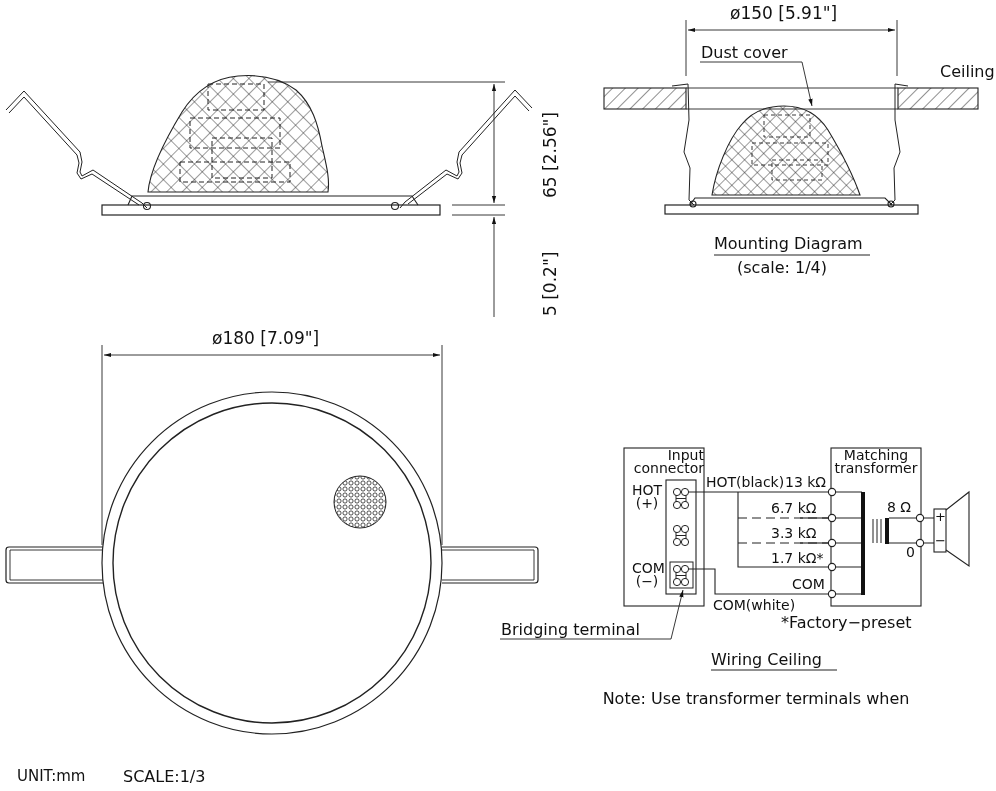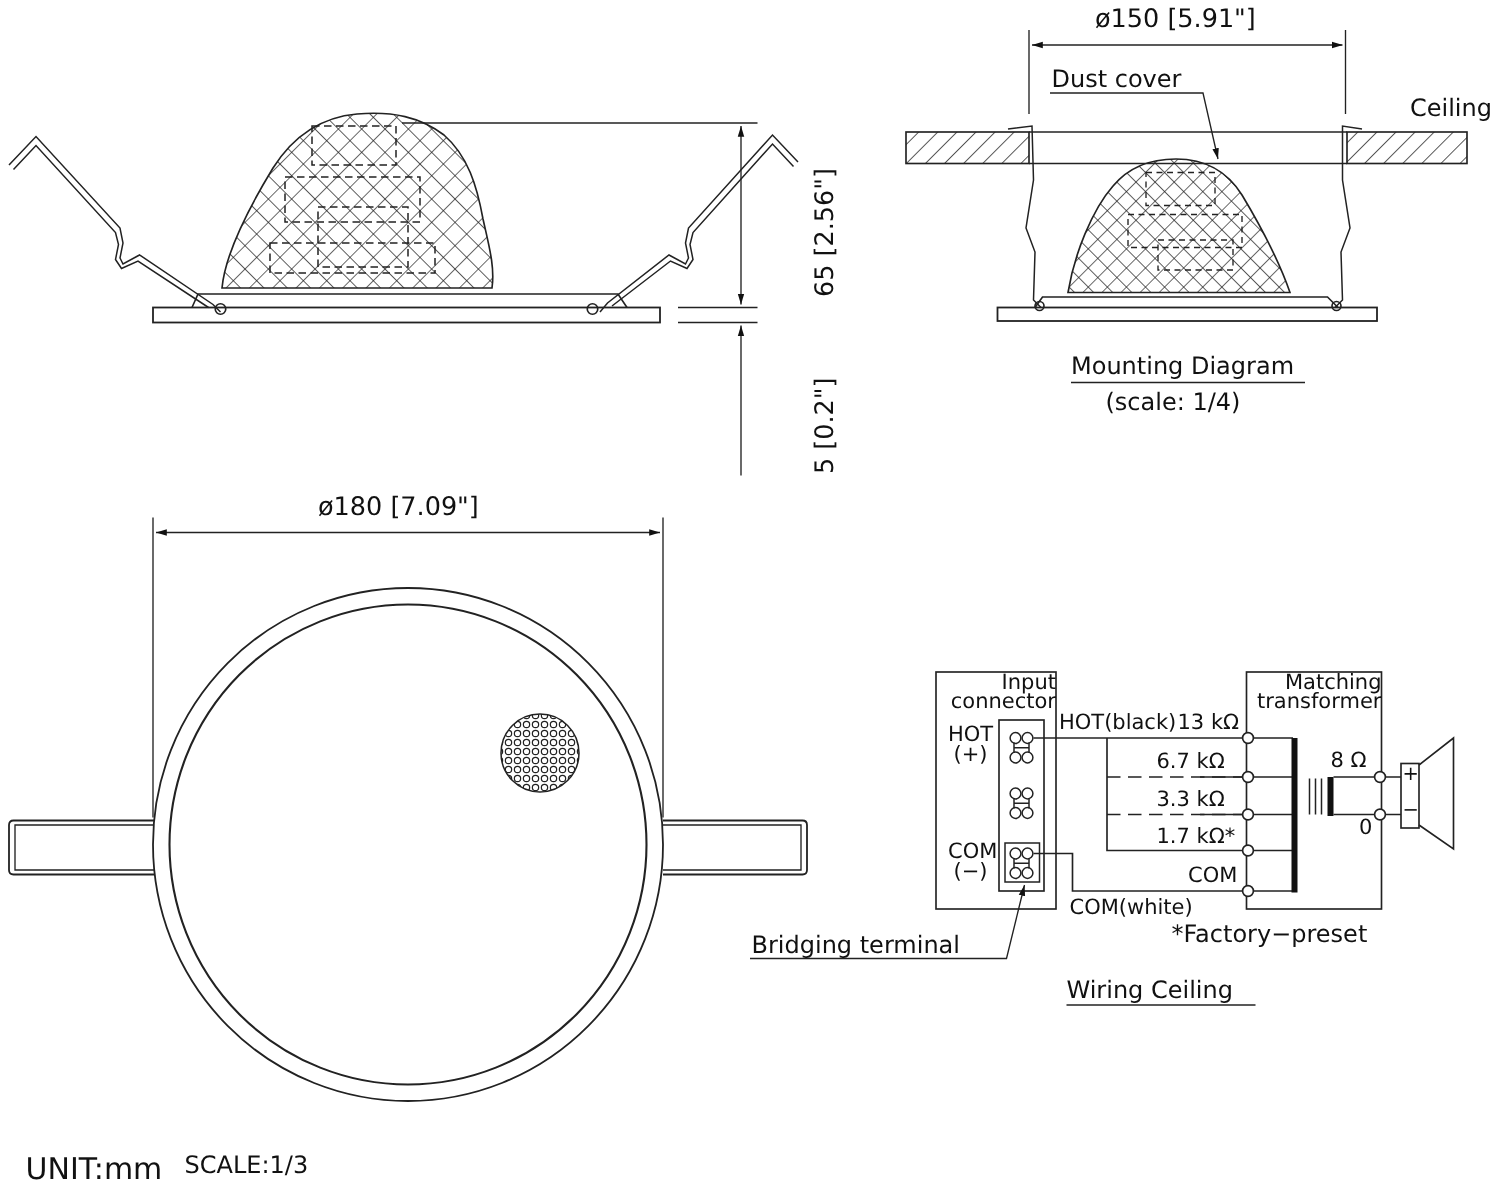--- a/index.html
+++ b/index.html
@@ -195,28 +195,29 @@
   <div>COM</div>
   <div>(−)</div>
 </div>
 <div class="abs" style="left:706px;top:474px;font-size:14px;">HOT(black)</div>
 <div class="abs" style="left:785px;top:474px;font-size:14px;">13 kΩ</div>
 <div class="abs" style="left:771px;top:500px;font-size:14px;">6.7 kΩ</div>
 <div class="abs" style="left:771px;top:525px;font-size:14px;">3.3 kΩ</div>
 <div class="abs" style="left:771px;top:550px;font-size:14px;">1.7 kΩ*</div>
 <div class="abs" style="left:792px;top:576px;font-size:14px;">COM</div>
 <div class="abs" style="left:713px;top:597px;font-size:14px;">COM(white)</div>
-<div class="abs" style="left:831px;top:449px;font-size:14px;line-height:13px;text-align:right;width:90px;">
+<div class="abs" style="left:831px;top:449px;font-size:14px;line-height:13px;text-align:center;width:90px;">
   <div>Matching</div>
   <div>transformer</div>
 </div>
 <div class="abs" style="left:887px;top:499px;font-size:14px;text-align:center;">8 Ω</div>
 <div class="abs" style="left:906px;top:544px;font-size:14px;">0</div>
 <div class="abs" style="left:935px;top:509px;font-size:13px;">+</div>
 <div class="abs" style="left:935px;top:533px;font-size:13px;">−</div>
 <div class="abs" style="left:501px;top:620px;font-size:16px;">Bridging terminal</div>
 <div class="abs" style="left:781px;top:613px;font-size:16px;">*Factory−preset</div>
 <div class="abs" style="left:711px;top:650px;font-size:16px;">Wiring Ceiling</div>
 <div class="abs" style="left:585px;top:690px;font-size:16px;line-height:17px;text-align:center;width:342px;">
-</div>
-
-<div class="abs" style="left:17px;top:767px;font-size:20px;">UNIT:mm</div>
+  <div>Note: Use transformer terminals when</div>
+</div>
+
+<div class="abs" style="left:17px;top:767px;font-size:15px;">UNIT:mm</div>
 <div class="abs" style="left:123px;top:767px;font-size:16px;">SCALE:1/3</div>
 
 </body></html>

